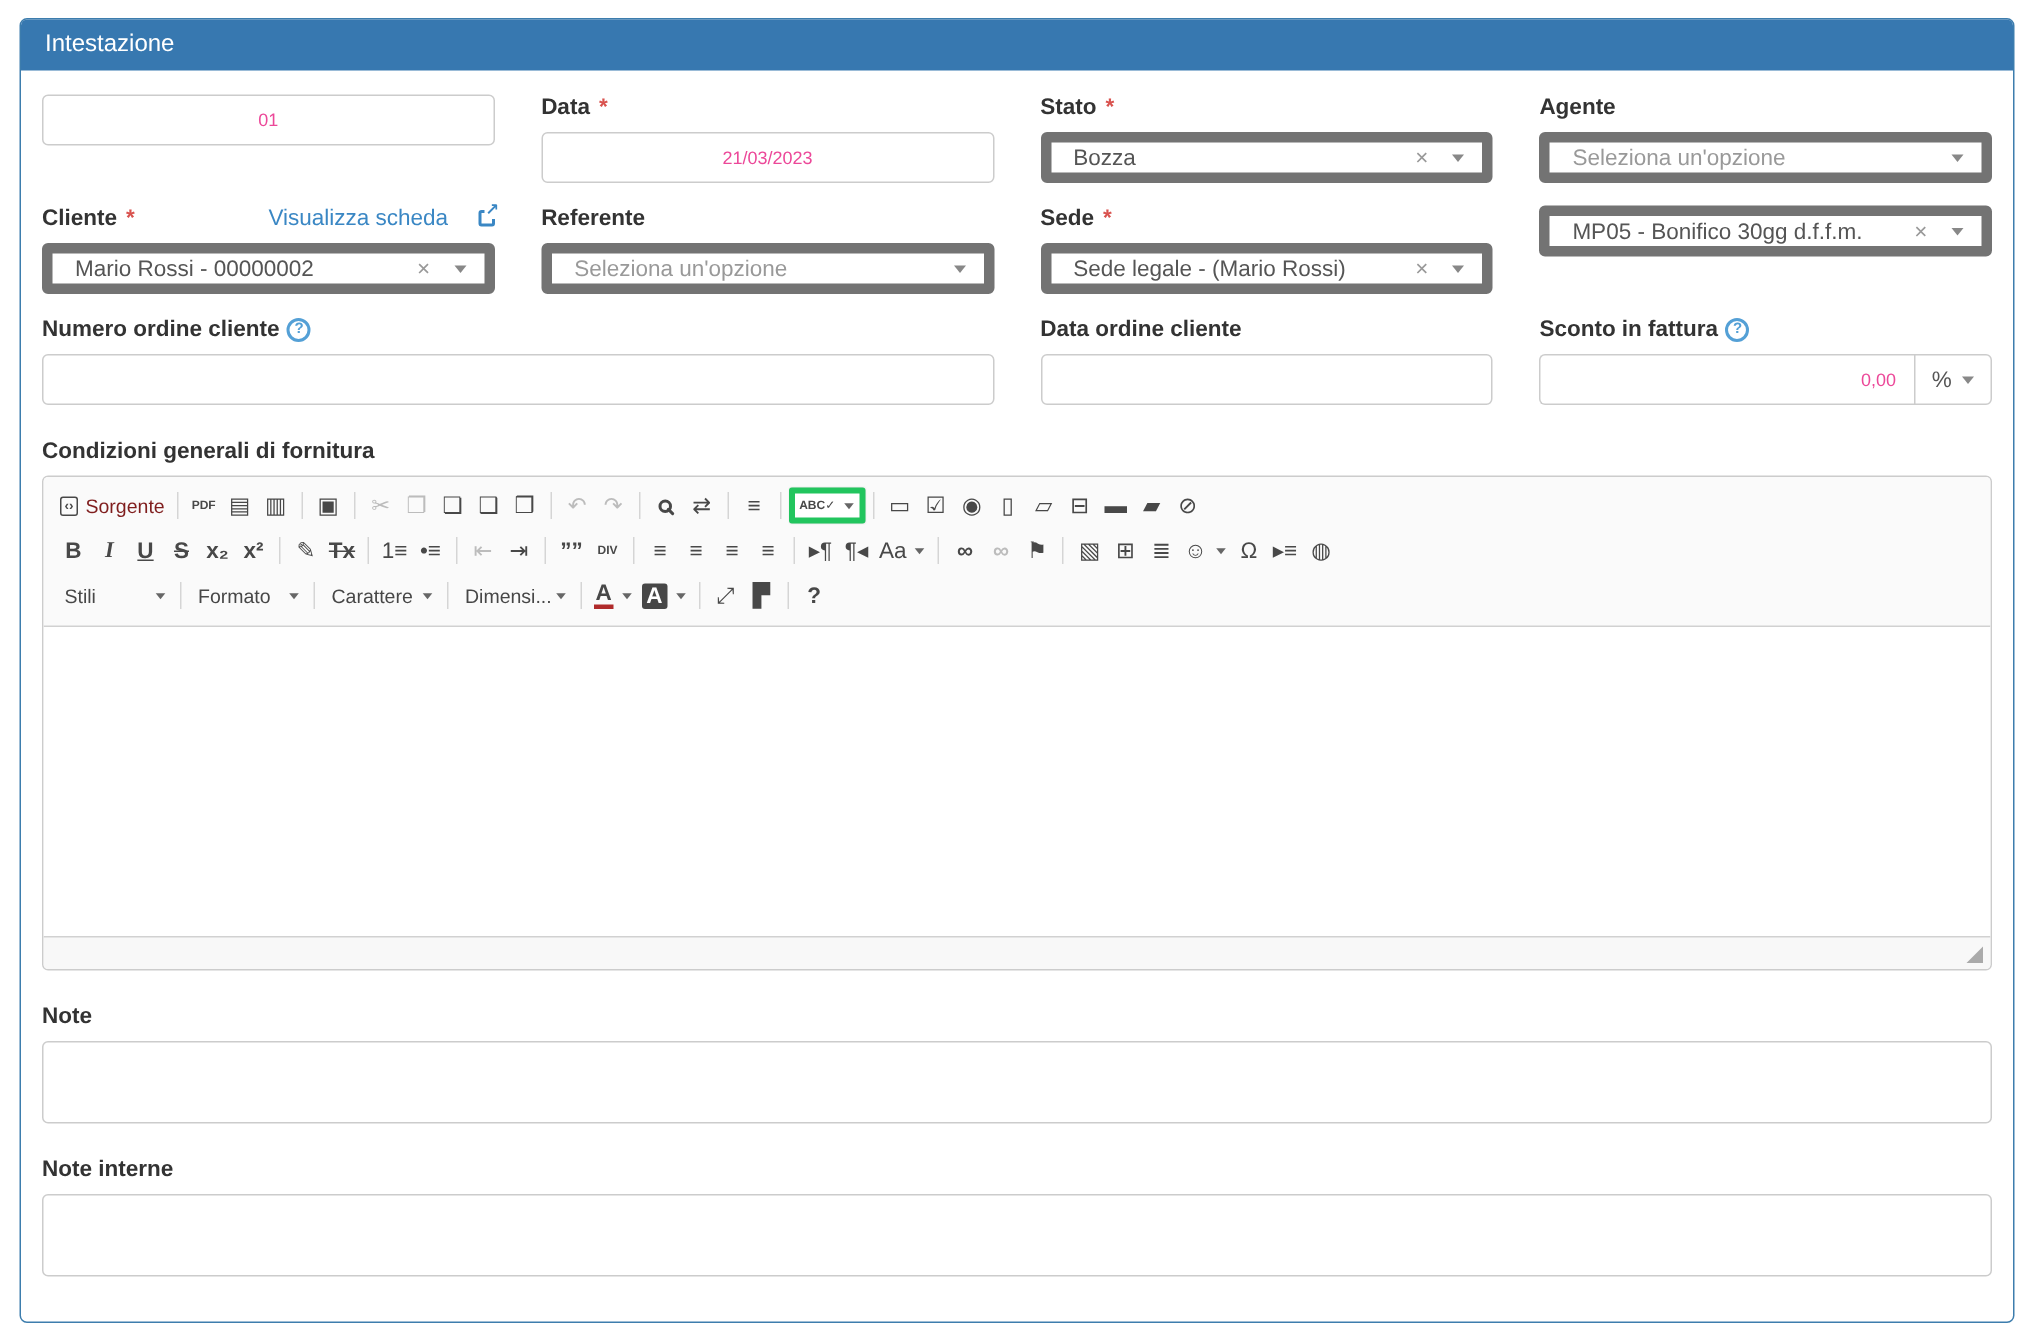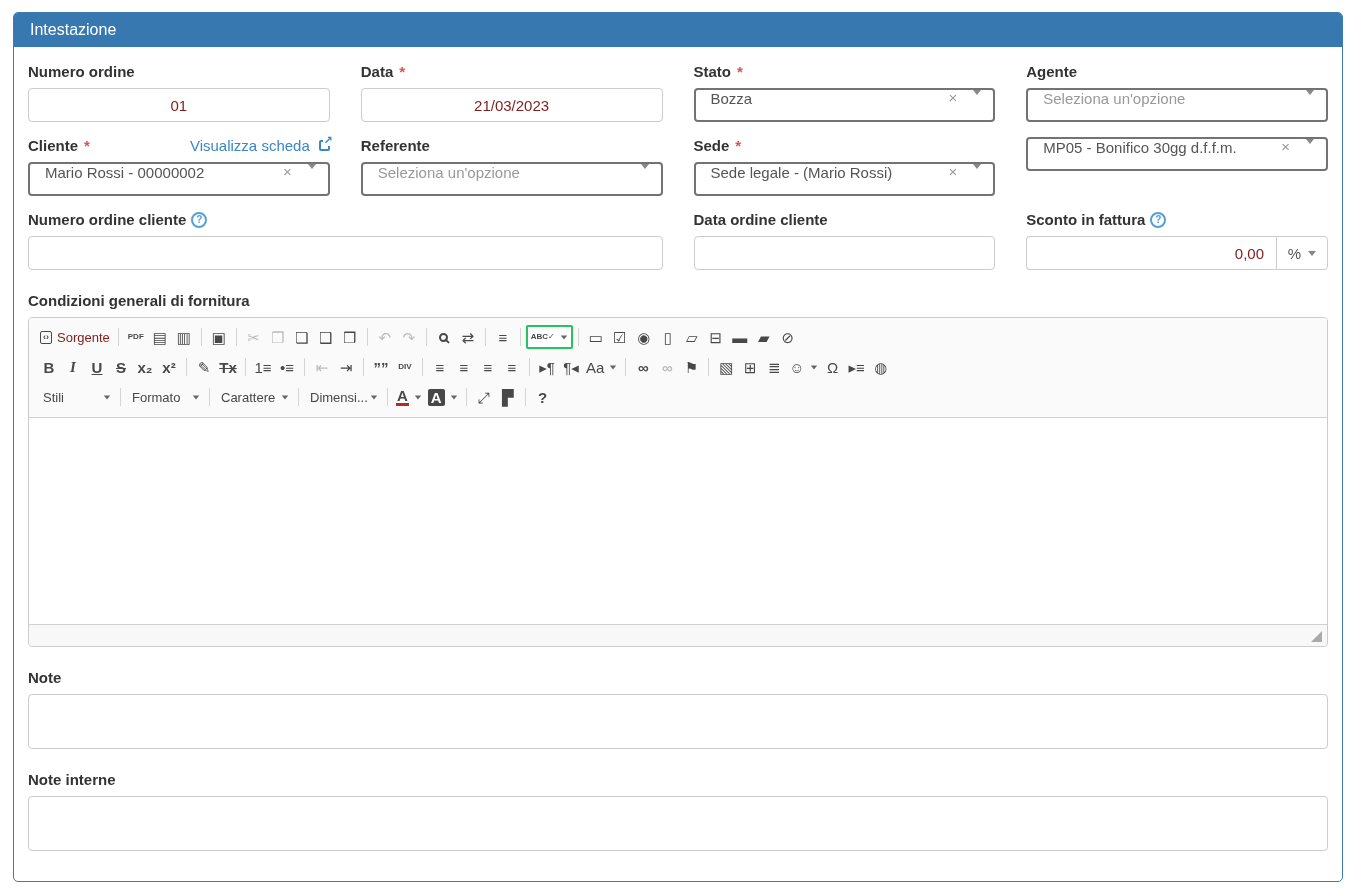--- a/index.html
+++ b/index.html
@@ -16,56 +16,56 @@
   .col3 { grid-column:3; }
   .col4 { grid-column:4; }
 
   .fg label { display:flex; align-items:center; font-weight:700; font-size:15px; color:#333;
               margin-bottom:8px; gap:5px; }
   .label-row { display:flex; justify-content:space-between; align-items:center; margin-bottom:8px; }
   .label-row label { margin-bottom:0; }
   .req { color:#d9534f; font-weight:700; margin-left:1px; }
 
   .inp { width:100%; height:34px; border:1px solid #ccc; border-radius:4px; background:#fff;
-         font-size:15px; color:#7f1d1d; padding:0 12px; font-family:inherit; outline:none; }
+         font-size:12px; color:#ec4899; padding:0 12px; font-family:inherit; outline:none; }
   .center { text-align:center; }
   .right { text-align:right; }
 
-  .sel { height:34px; border:2px solid #737373; border-radius:4px; background:#fff; display:flex;
-         align-items:flex-start; padding:0 12px 0 15px; cursor:pointer; }
+  .sel { height:34px; border:7px solid #737373; border-radius:4px; background:#fff; display:flex;
+         align-items:center; padding:0 12px 0 15px; cursor:pointer; }
   .sel-text { flex:1; font-size:15px; color:#555; white-space:nowrap; overflow:hidden; }
   .sel-text.placeholder { color:#999; }
   .sel-clear { color:#999; font-size:15px; margin-right:16px; line-height:1; }
   .caret { width:0; height:0; border-left:4px solid transparent; border-right:4px solid transparent;
            border-top:5px solid #888; display:inline-block; }
 
   .help { width:16px; height:16px; border:2px solid #54a0d6; border-radius:50%; color:#54a0d6;
           font-size:10px; font-weight:700; display:inline-flex; align-items:center; justify-content:center; }
 
-  .link { color:#3a87c4; font-size:15px; text-decoration:none; display:inline-flex; align-items:center; gap:9px; cursor:pointer; }
+  .link { color:#3a87c4; font-size:15px; text-decoration:none; display:inline-flex; align-items:center; gap:20px; cursor:pointer; }
   .extlink { position:relative; width:11px; height:11px; border:2px solid #3a87c4; border-radius:2px; display:inline-block; }
   .extlink::after { content:"\2197"; position:absolute; top:-7px; right:-5px; font-size:11px; font-weight:700;
                     color:#3a87c4; background:#fff; line-height:1; padding-left:1px; }
 
   .igroup { display:flex; width:100%; }
   .igroup .inp { border-radius:4px 0 0 4px; border-right:none; flex:1;text-align:right; }
   .addon { width:52px; height:34px; border:1px solid #ccc; border-radius:0 4px 4px 0; background:#fff;
            display:flex; align-items:center; justify-content:center; gap:7px; color:#555; font-size:15px; cursor:pointer; }
 
   .section-label { font-weight:700; font-size:15px; color:#333; margin:22px 0 8px 0; display:flex; align-items:center; gap:5px; }
 
   
   .editor { border:1px solid #ccc; border-radius:4px; overflow:hidden; }
   .toolbar { background:#fafafa; border-bottom:1px solid #d1d1d1; padding:4px 6px 5px 6px; }
   .tb-row { display:flex; align-items:center; flex-wrap:nowrap; padding:3px 2px; }
   .tb-btn { display:inline-flex; align-items:center; justify-content:center; min-width:24px; height:24px;
             padding:0 3px; border-radius:2px; cursor:pointer; color:#484848; gap:3px; }
   .tb-btn.disabled { color:#bcbcbc; cursor:default; }
   .tb-btn.disabled .glyph { color:#bcbcbc; }
-  .tb-btn.active { border:2px solid #22c55e; background:#fff; box-shadow:0 0 1px rgba(0,0,0,.1); }
+  .tb-btn.active { border:4px solid #22c55e; background:#fff; box-shadow:0 0 1px rgba(0,0,0,.1); }
   .glyph { font-size:15px; line-height:1; color:#484848; }
   .glyph.small { font-size:8px; font-weight:700; letter-spacing:0; }
   .glyph.framed { border:1px solid #484848; border-radius:2px; font-size:9px; font-weight:700; padding:1px 2px; }
   .tb-label { font-size:13px; color:#7f1d1d; margin-left:2px; }
   .tb-sep { width:1px; height:18px; background:#d5d5d5; margin:0 5px; display:inline-block; flex:none; }
   .tb-btn .caret { border-top-color:#666; margin-left:2px; transform:scale(.8); }
 
   .g-b { font-weight:700; }
   .g-i { font-style:italic; font-family:"Liberation Serif",serif; font-weight:700; }
   .g-u { text-decoration:underline; font-weight:700; }
@@ -94,23 +94,20 @@
 
 <div class="card">
   <div class="card-header">
     <span>Intestazione</span>
   </div>
   <div class="card-body">
 
     <div class="grid">
 
       <div class="fg">
-        <label>
-            <span>Numero ordine</span>
-          </label>
         <input class="inp center" value="01" style="">
       </div>
       <div class="fg">
         <label>
             <span>Data</span>
             <span class="req">*</span>
           </label>
         <input class="inp center" value="21/03/2023" style="">
       </div>
       <div class="fg">

